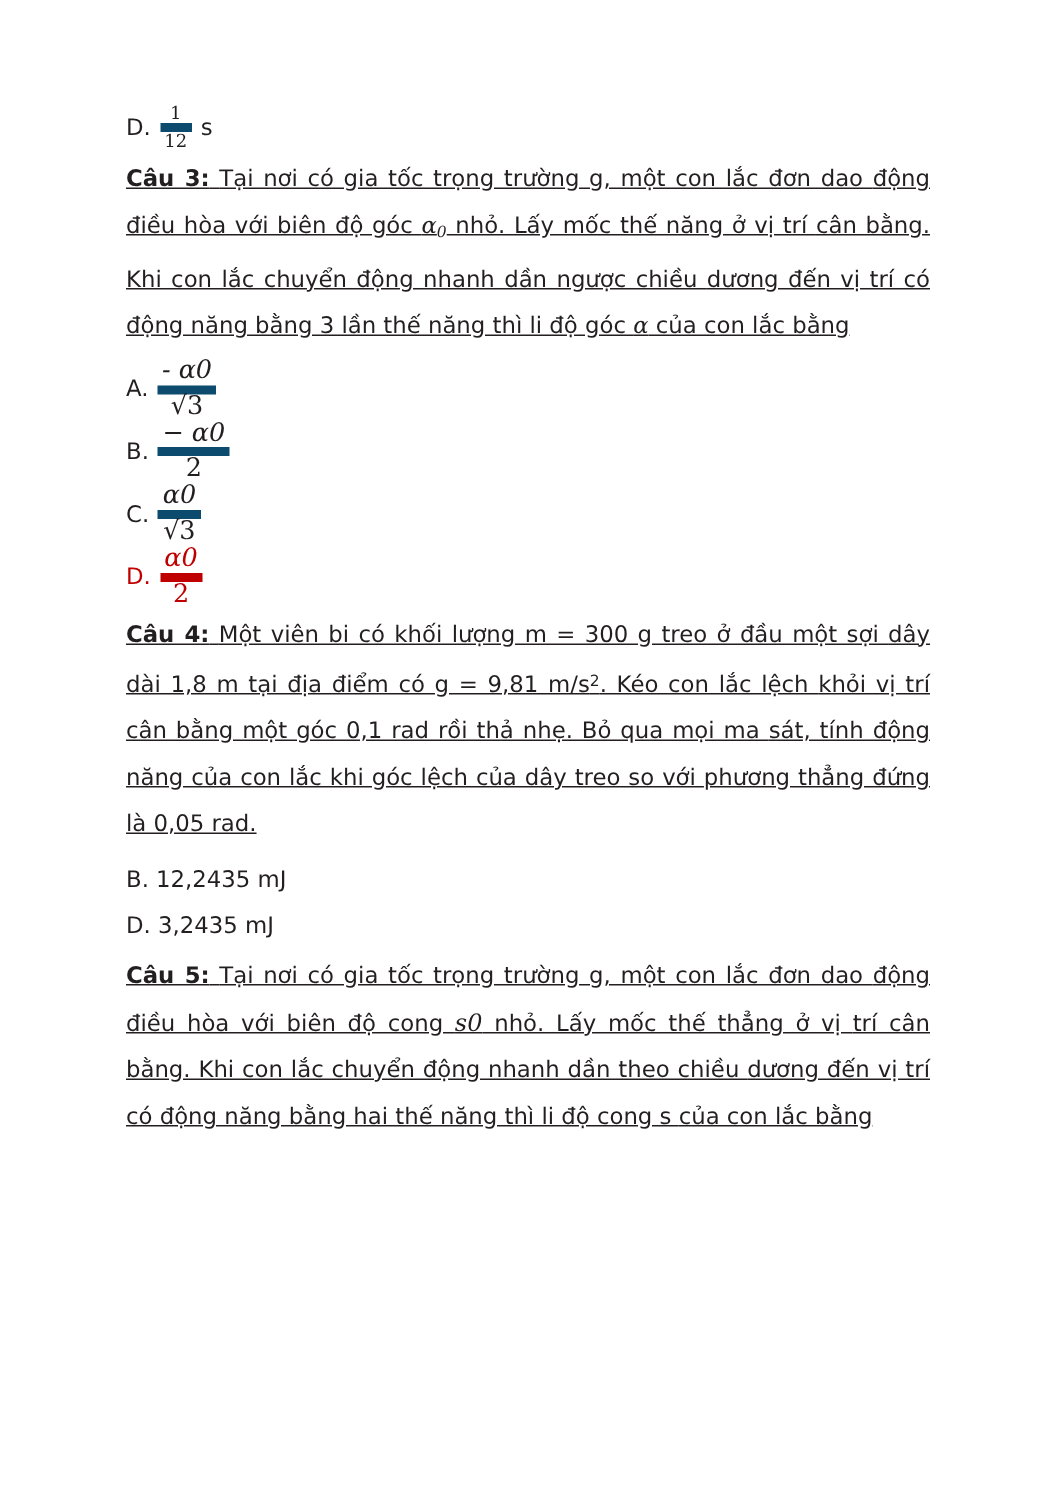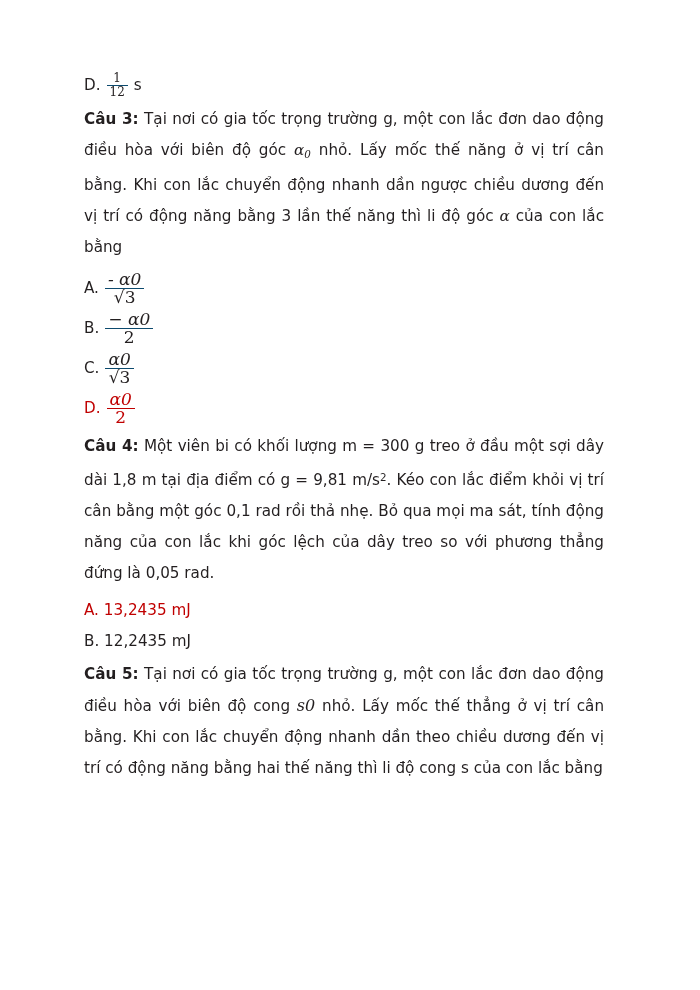--- a/index.html
+++ b/index.html
@@ -26,21 +26,22 @@
     position: absolute;
     left: 84px;
     top: 68px;
     width: 536px;
   }
   .para {
     font-size: 15.2px;
     line-height: 31px;
     text-align: justify;
     text-justify: inter-word;
-    margin: 0 16px 6px 0;
+    margin: 0 0 6px 0;
+    text-decoration: underline;
   }
   .q-label {
     font-weight: bold;
   }
   .opt {
     font-size: 15.2px;
     line-height: 31px;
     margin: 0;
     white-space: nowrap;
   }
@@ -60,21 +61,21 @@
     font-family: "DejaVu Serif", serif;
   }
   .frac .num {
     display: block;
     font-size: 12px;
     padding: 0 3px;
   }
   .frac .den {
     display: block;
     font-size: 12px;
-    border-top: 1px solid #0c4a6e;
+    border-top: 6px solid #0c4a6e;
     padding: 0 3px;
   }
   .frac.red .den {
     border-top-color: #c00000;
   }
   .frac-sm .num, .frac-sm .den {
     font-size: 17px;
   }
   .sub {
     font-size: 0.68em;
@@ -152,30 +153,30 @@
     <div class="optline ans-red">
       <span>D.</span>
       <span class="frac frac-sm red">
         <span class="num alpha-it">α0</span>
         <span class="den">2</span>
       </span>
     </div>
 
     <p class="para mt2">
       <span class="q-label">Câu 4:</span>
-      <span>Một viên bi có khối lượng m = 300 g treo ở đầu một sợi </span><span>dây dài 1,8 m tại địa điểm có g = 9,81 m/s</span><span class="sup">2</span><span>. Kéo con lắc điểm </span><span>khỏi vị trí cân bằng một góc 0,1 rad rồi thả nhẹ. Bỏ qua mọi ma </span><span>sát, tính động năng của con lắc khi góc lệch của dây treo so với </span><span>phương thẳng đứng là 0,05 rad.</span>
+      <span>Một viên bi có khối lượng m = 300 g treo ở đầu một sợi </span><span>dây dài 1,8 m tại địa điểm có g = 9,81 m/s</span><span class="sup">2</span><span>. Kéo con lắc lệch </span><span>khỏi vị trí cân bằng một góc 0,1 rad rồi thả nhẹ. Bỏ qua mọi ma </span><span>sát, tính động năng của con lắc khi góc lệch của dây treo so với </span><span>phương thẳng đứng là 0,05 rad.</span>
     </p>
 
-    <p class="opt opt-red">
-      <span>A.</span>
-      <span>13,2435 mJ</span>
-    </p>
     <p class="opt">
       <span>B.</span>
       <span>12,2435 mJ</span>
+    </p>
+    <p class="opt">
+      <span>D.</span>
+      <span>3,2435 mJ</span>
     </p>
 
     <p class="para mt2">
       <span class="q-label">Câu 5:</span>
       <span>Tại nơi có gia tốc trọng trường g, một con lắc đơn dao </span><span>động điều hòa với biên độ cong </span><span class="small-inline">s0</span><span> nhỏ. Lấy mốc thế thẳng ở vị </span><span>trí cân bằng. Khi con lắc chuyển động nhanh dần theo chiều </span><span>dương đến vị trí có động năng bằng hai thế năng thì li độ cong s </span><span>của con lắc bằng</span>
     </p>
 
   </div>
 </div>
 

